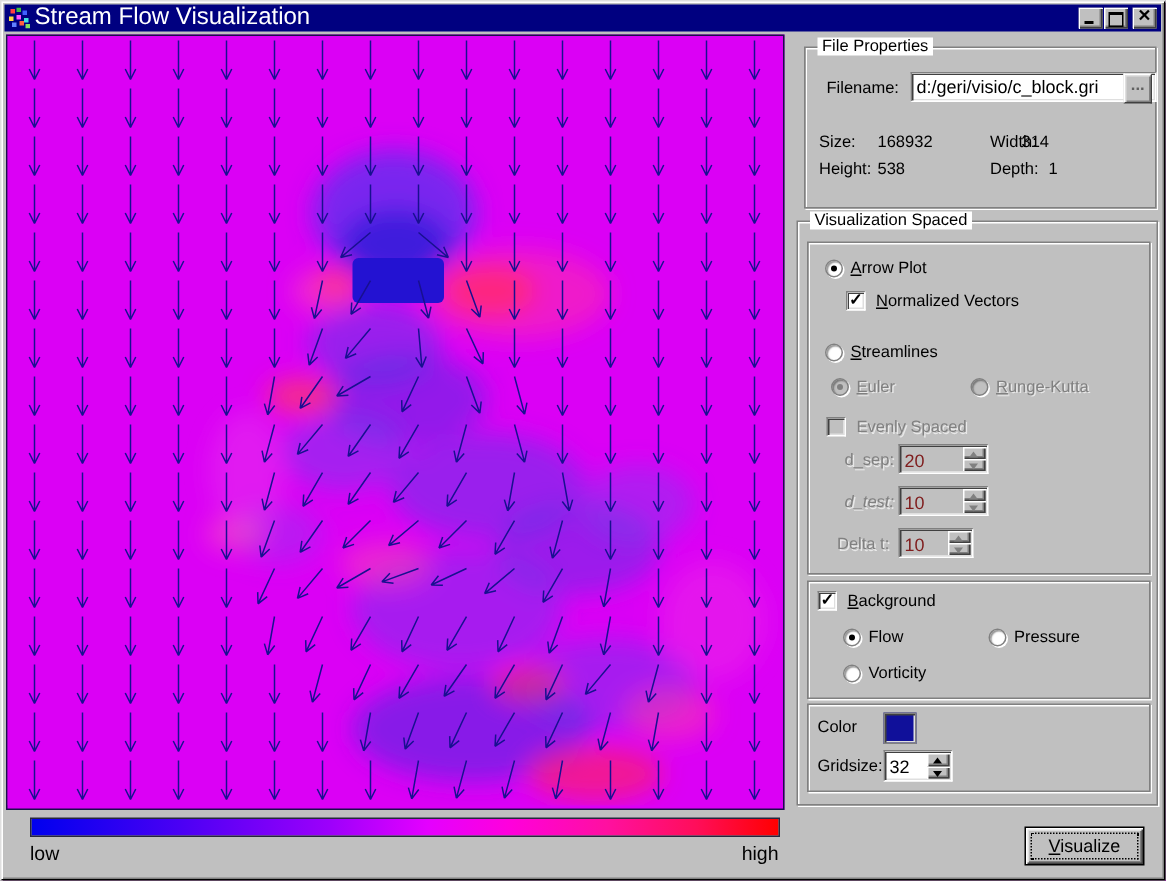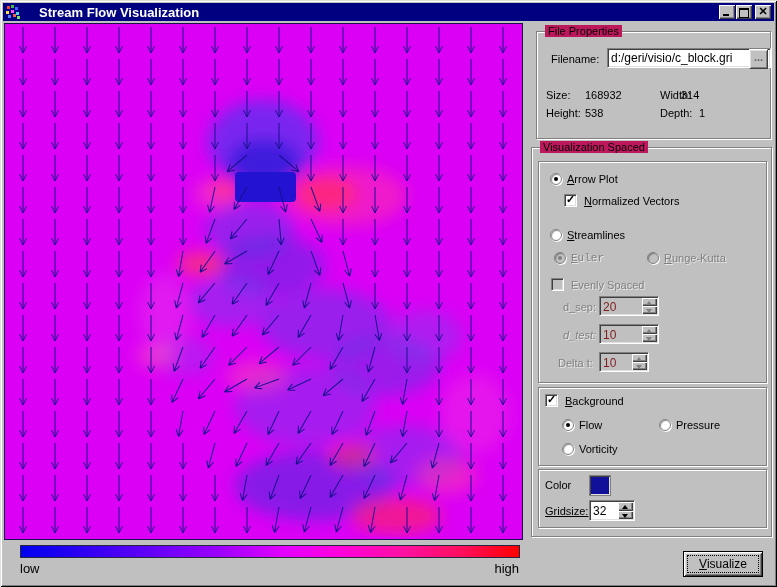--- a/index.html
+++ b/index.html
@@ -7,40 +7,40 @@
     position:relative;width:777px;height:587px;background:#c0c0c0;
     font-family:"Liberation Sans",sans-serif;font-size:11px;color:#000;
     box-shadow: inset 1px 1px 0 #dfdfdf, inset -1px -1px 0 #000,
                 inset 2px 2px 0 #fff, inset -2px -2px 0 #808080;
     overflow:hidden;
   }
   .abs{position:absolute;}
   
   #titlebar{left:3px;top:3px;width:771px;height:18px;background:#000080;
     display:flex;align-items:center;}
-  #title-text{color:#fff;font-weight:bold;font-size:13px;margin-left:19px;letter-spacing:0px;}
+  #title-text{color:#fff;font-weight:normal;font-size:16px;margin-left:3px;letter-spacing:0px;}
   #app-icon{width:14px;height:14px;margin-left:3px;flex:0 0 auto;}
   .tb-btns{position:absolute;right:3px;top:2px;display:flex;}
   .tbtn{width:16px;height:14px;background:#c0c0c0;margin-left:1px;position:relative;
     box-shadow: inset 1px 1px 0 #fff, inset -1px -1px 0 #404040, inset -2px -2px 0 #808080;}
   .tbtn.close{margin-left:3px;}
   .glyph-min{position:absolute;left:4px;bottom:3px;width:6px;height:2px;background:#000;}
   .glyph-max{position:absolute;left:3px;top:3px;width:8px;height:7px;border:1px solid #000;border-top-width:2px;}
   .glyph-x{position:absolute;left:0;top:0;width:16px;height:13px;text-align:center;
     font-size:11px;font-weight:bold;line-height:13px;font-family:"Liberation Sans",sans-serif;}
   
   #viz{left:4px;top:23px;width:517px;height:515px;border:1px solid #18104a;background:#DB00F5;}
   #flow-svg{display:block;}
   
   #colorbar{left:20px;top:545px;width:498px;height:11px;border:1px solid #26263e;}
   #cb-low{left:20px;top:561px;font-size:13px;}
   #cb-high{left:470px;top:561px;width:49px;text-align:right;font-size:13px;}
   
   .groupbox{border:1px solid #808080;box-shadow:1px 1px 0 #fff, inset 1px 1px 0 #fff;}
-  .group-title{position:absolute;top:-7px;left:8px;background:#be185d;padding:0 3px;}
+  .group-title{position:absolute;top:-7px;left:8px;background:#ffffff;padding:0 3px;}
   .etched{border:1px solid #808080;box-shadow:1px 1px 0 #fff, inset 1px 1px 0 #fff;text-align:right;}
   
   .sunken{background:#fff;border:1px solid;border-color:#808080 #fff #fff #808080;
     box-shadow: inset 1px 1px 0 #404040, inset -1px -1px 0 #dfdfdf;}
   .raised{background:#c0c0c0;border:1px solid;border-color:#fff #404040 #404040 #fff;
     box-shadow: inset 1px 1px 0 #dfdfdf, inset -1px -1px 0 #808080;}
   .textinput{padding:2px 3px 0 3px;font-size:12px;box-sizing:border-box;}
   .radio{width:12px;height:12px;border-radius:50%;background:#fff;border:1px solid #808080;
     box-shadow: inset 1px 1px 1px rgba(64,64,64,.55), 1px 1px 0 #fff;box-sizing:border-box;}
   .radio .dot{position:absolute;left:3px;top:3px;width:4px;height:4px;border-radius:50%;background:#000;display:none;}
@@ -440,21 +440,21 @@
           <span class="chk">✓</span>
         </div>
       <span class="abs lbl" style="left:45px;top:33px;"><span class="u">N</span><span>ormalized Vectors</span></span>
 
       <div class="abs radio" style="left:11px;top:67px;"></div>
       <span class="abs lbl" style="left:28px;top:67px;"><span class="u">S</span><span>treamlines</span></span>
 
       <div class="abs radio dis on" style="left:15px;top:90px;">
           <div class="dot"></div>
         </div>
-      <span class="abs lbl dis-text" style="left:32px;top:90px;font-family:Liberation Mono, monospace;"><span class="u">E</span><span>uler</span></span>
+      <span class="abs lbl dis-text" style="left:32px;top:90px;"><span class="u">E</span><span>uler</span></span>
 
       <div class="abs radio dis" style="left:108px;top:90px;"></div>
       <span class="abs lbl dis-text" style="left:125px;top:90px;"><span class="u">R</span><span>unge-Kutta</span></span>
 
       <div class="abs checkbox dis" style="left:12px;top:116px;"></div>
       <span class="abs lbl dis-text" style="left:32px;top:117px;">Evenly Spaced</span>
 
       <span class="abs lbl dis-text" style="left:24px;top:139px;">d_sep:</span>
       <div class="abs sunken spinner dis-box dis" style="left:60px;top:134px;width:60px;height:20px;">
         <span class="spin-val">20</span>
@@ -509,21 +509,21 @@
       <div class="abs radio" style="left:120px;top:31px;"></div>
       <span class="abs lbl" style="left:137px;top:31px;">Pressure</span>
 
       <div class="abs radio" style="left:23px;top:55px;"></div>
       <span class="abs lbl" style="left:40px;top:55px;">Vorticity</span>
     </div>
 
     <div class="abs etched" style="left:6px;top:321px;width:227px;height:57px;">
       <span class="abs lbl" style="left:6px;top:9px;">Color</span>
       <div id="color-swatch" class="abs" style="left: 50px; top: 5px; width: 20px; height: 19px; background: rgb(16, 16, 154);"></div>
-      <span class="abs lbl" style="left:6px;top:35px;text-decoration:underline;">Gridsize:</span>
+      <span class="abs lbl" style="left:6px;top:35px;">Gridsize:</span>
       <div class="abs sunken spinner" style="left:50px;top:30px;width:46px;height:21px;">
         <span class="spin-val">32</span>
         <div class="spin-btns">
             <div class="sbtn">
               <div class="tri-up"></div>
             </div>
             <div class="sbtn">
               <div class="tri-dn"></div>
             </div>
           </div>

